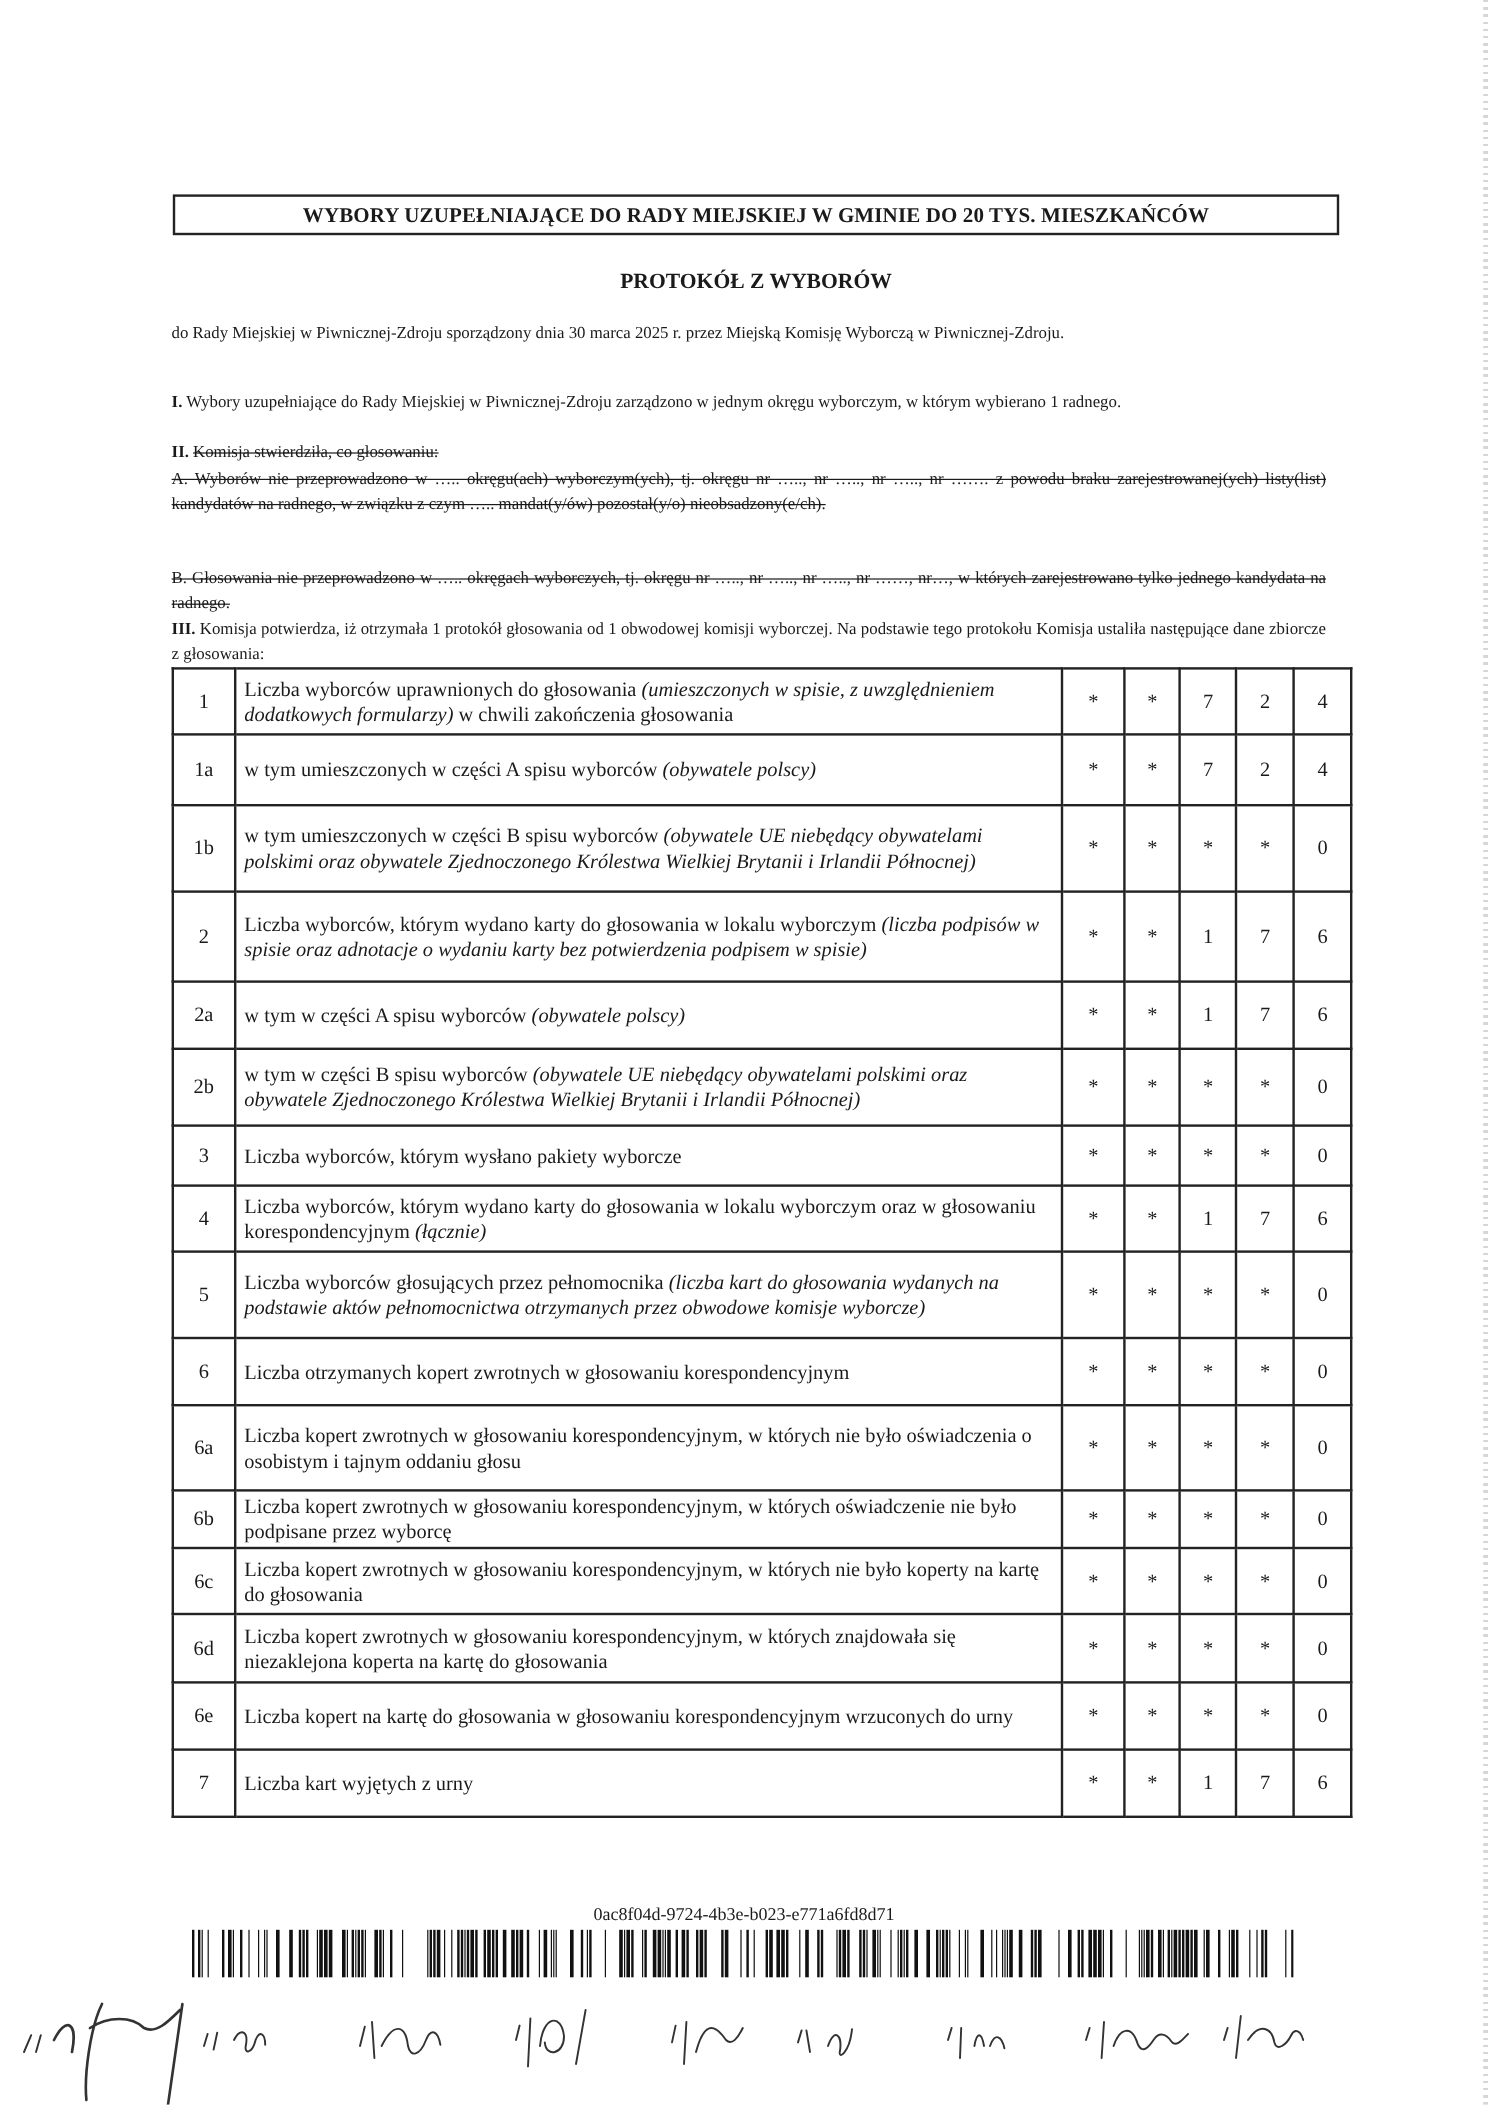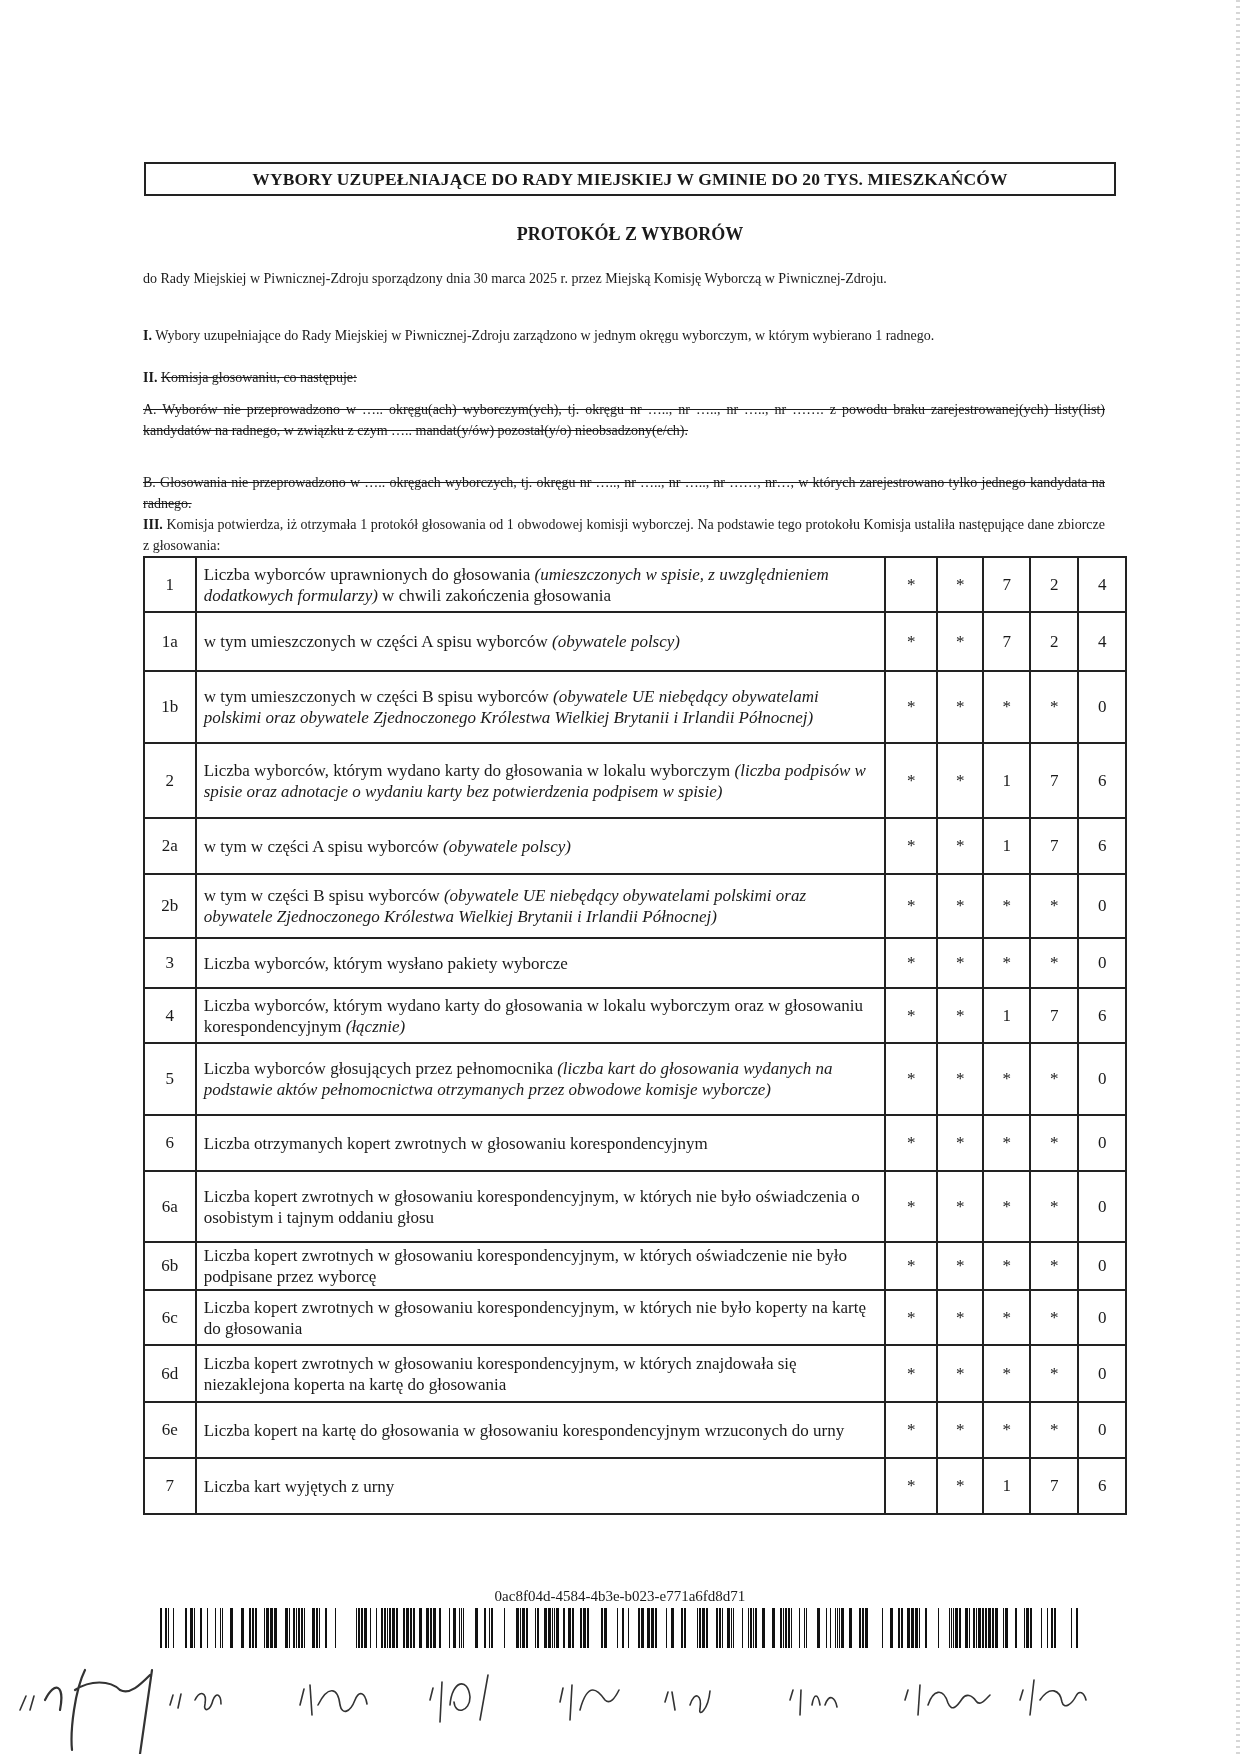--- a/index.html
+++ b/index.html
@@ -42,24 +42,24 @@
 
   <div class="para" style="top:268px;">do Rady Miejskiej w Piwnicznej-Zdroju sporządzony dnia 30 marca 2025 r. przez Miejską Komisję Wyborczą w Piwnicznej-Zdroju.</div>
 
   <div class="para" style="top:325px;">
     <b>I.</b>
     <span>Wybory uzupełniające do Rady Miejskiej w Piwnicznej-Zdroju zarządzono w jednym okręgu wyborczym, w którym wybierano 1 radnego.</span>
   </div>
 
   <div class="para" style="top:367px;">
     <b>II.</b>
-    <span class="strike">Komisja głosowaniu, co następuje:</span>
+    <span class="strike">Komisja stwierdziła, co głosowaniu:</span>
   </div>
 
-  <div class="para strike" style="top:399px;">A. Wyborów nie przeprowadzono w ….. okręgu(ach) wyborczym(ych), tj. okręgu nr ….., nr ….., nr ….., nr ……. z powodu braku zarejestrowanej(ych) listy(list) kandydatów na radnego, w związku z czym ….. mandat(y/ów) pozostał(y/o) nieobsadzony(e/ch).</div>
+  <div class="para strike" style="top:389px;">A. Wyborów nie przeprowadzono w ….. okręgu(ach) wyborczym(ych), tj. okręgu nr ….., nr ….., nr ….., nr ……. z powodu braku zarejestrowanej(ych) listy(list) kandydatów na radnego, w związku z czym ….. mandat(y/ów) pozostał(y/o) nieobsadzony(e/ch).</div>
   <div class="para strike" style="top:472px;">B. Głosowania nie przeprowadzono w ….. okręgach wyborczych, tj. okręgu nr ….., nr ….., nr ….., nr ……, nr…, w których zarejestrowano tylko jednego kandydata na radnego.</div>
 
   <div class="para" style="top:514px;">
     <b>III.</b>
     <span>Komisja potwierdza, iż otrzymała 1 protokół głosowania od 1 obwodowej komisji wyborczej. Na podstawie tego protokołu Komisja ustaliła następujące dane zbiorcze z głosowania:</span>
   </div>
 
   <table class="data" id="data-table">
     <colgroup>
       <col style="width:50px">
@@ -211,21 +211,21 @@
           <td class="desc"><span>Liczba kart wyjętych z urny</span></td>
           <td class="cell">*</td>
           <td class="cell">*</td>
           <td class="cell">1</td>
           <td class="cell">7</td>
           <td class="cell">6</td>
         </tr>
       </tbody>
   </table>
 
-  <div class="barcode-text">0ac8f04d-4584-4b3e-b023-e771a6fd8d71</div>
+  <div class="barcode-text">0ac8f04d-9724-4b3e-b023-e771a6fd8d71</div>
   <svg class="barcode" id="barcode" viewBox="0 0 918 40" preserveAspectRatio="none">
       <rect x="0" y="0" width="2" height="40" fill="#111"></rect>
       <rect x="5" y="0" width="2" height="40" fill="#111"></rect>
       <rect x="8" y="0" width="1" height="40" fill="#111"></rect>
       <rect x="13" y="0" width="1" height="40" fill="#111"></rect>
       <rect x="25" y="0" width="2" height="40" fill="#111"></rect>
       <rect x="30" y="0" width="3" height="40" fill="#111"></rect>
       <rect x="34" y="0" width="1" height="40" fill="#111"></rect>
       <rect x="40" y="0" width="2" height="40" fill="#111"></rect>
       <rect x="47" y="0" width="1" height="40" fill="#111"></rect>

